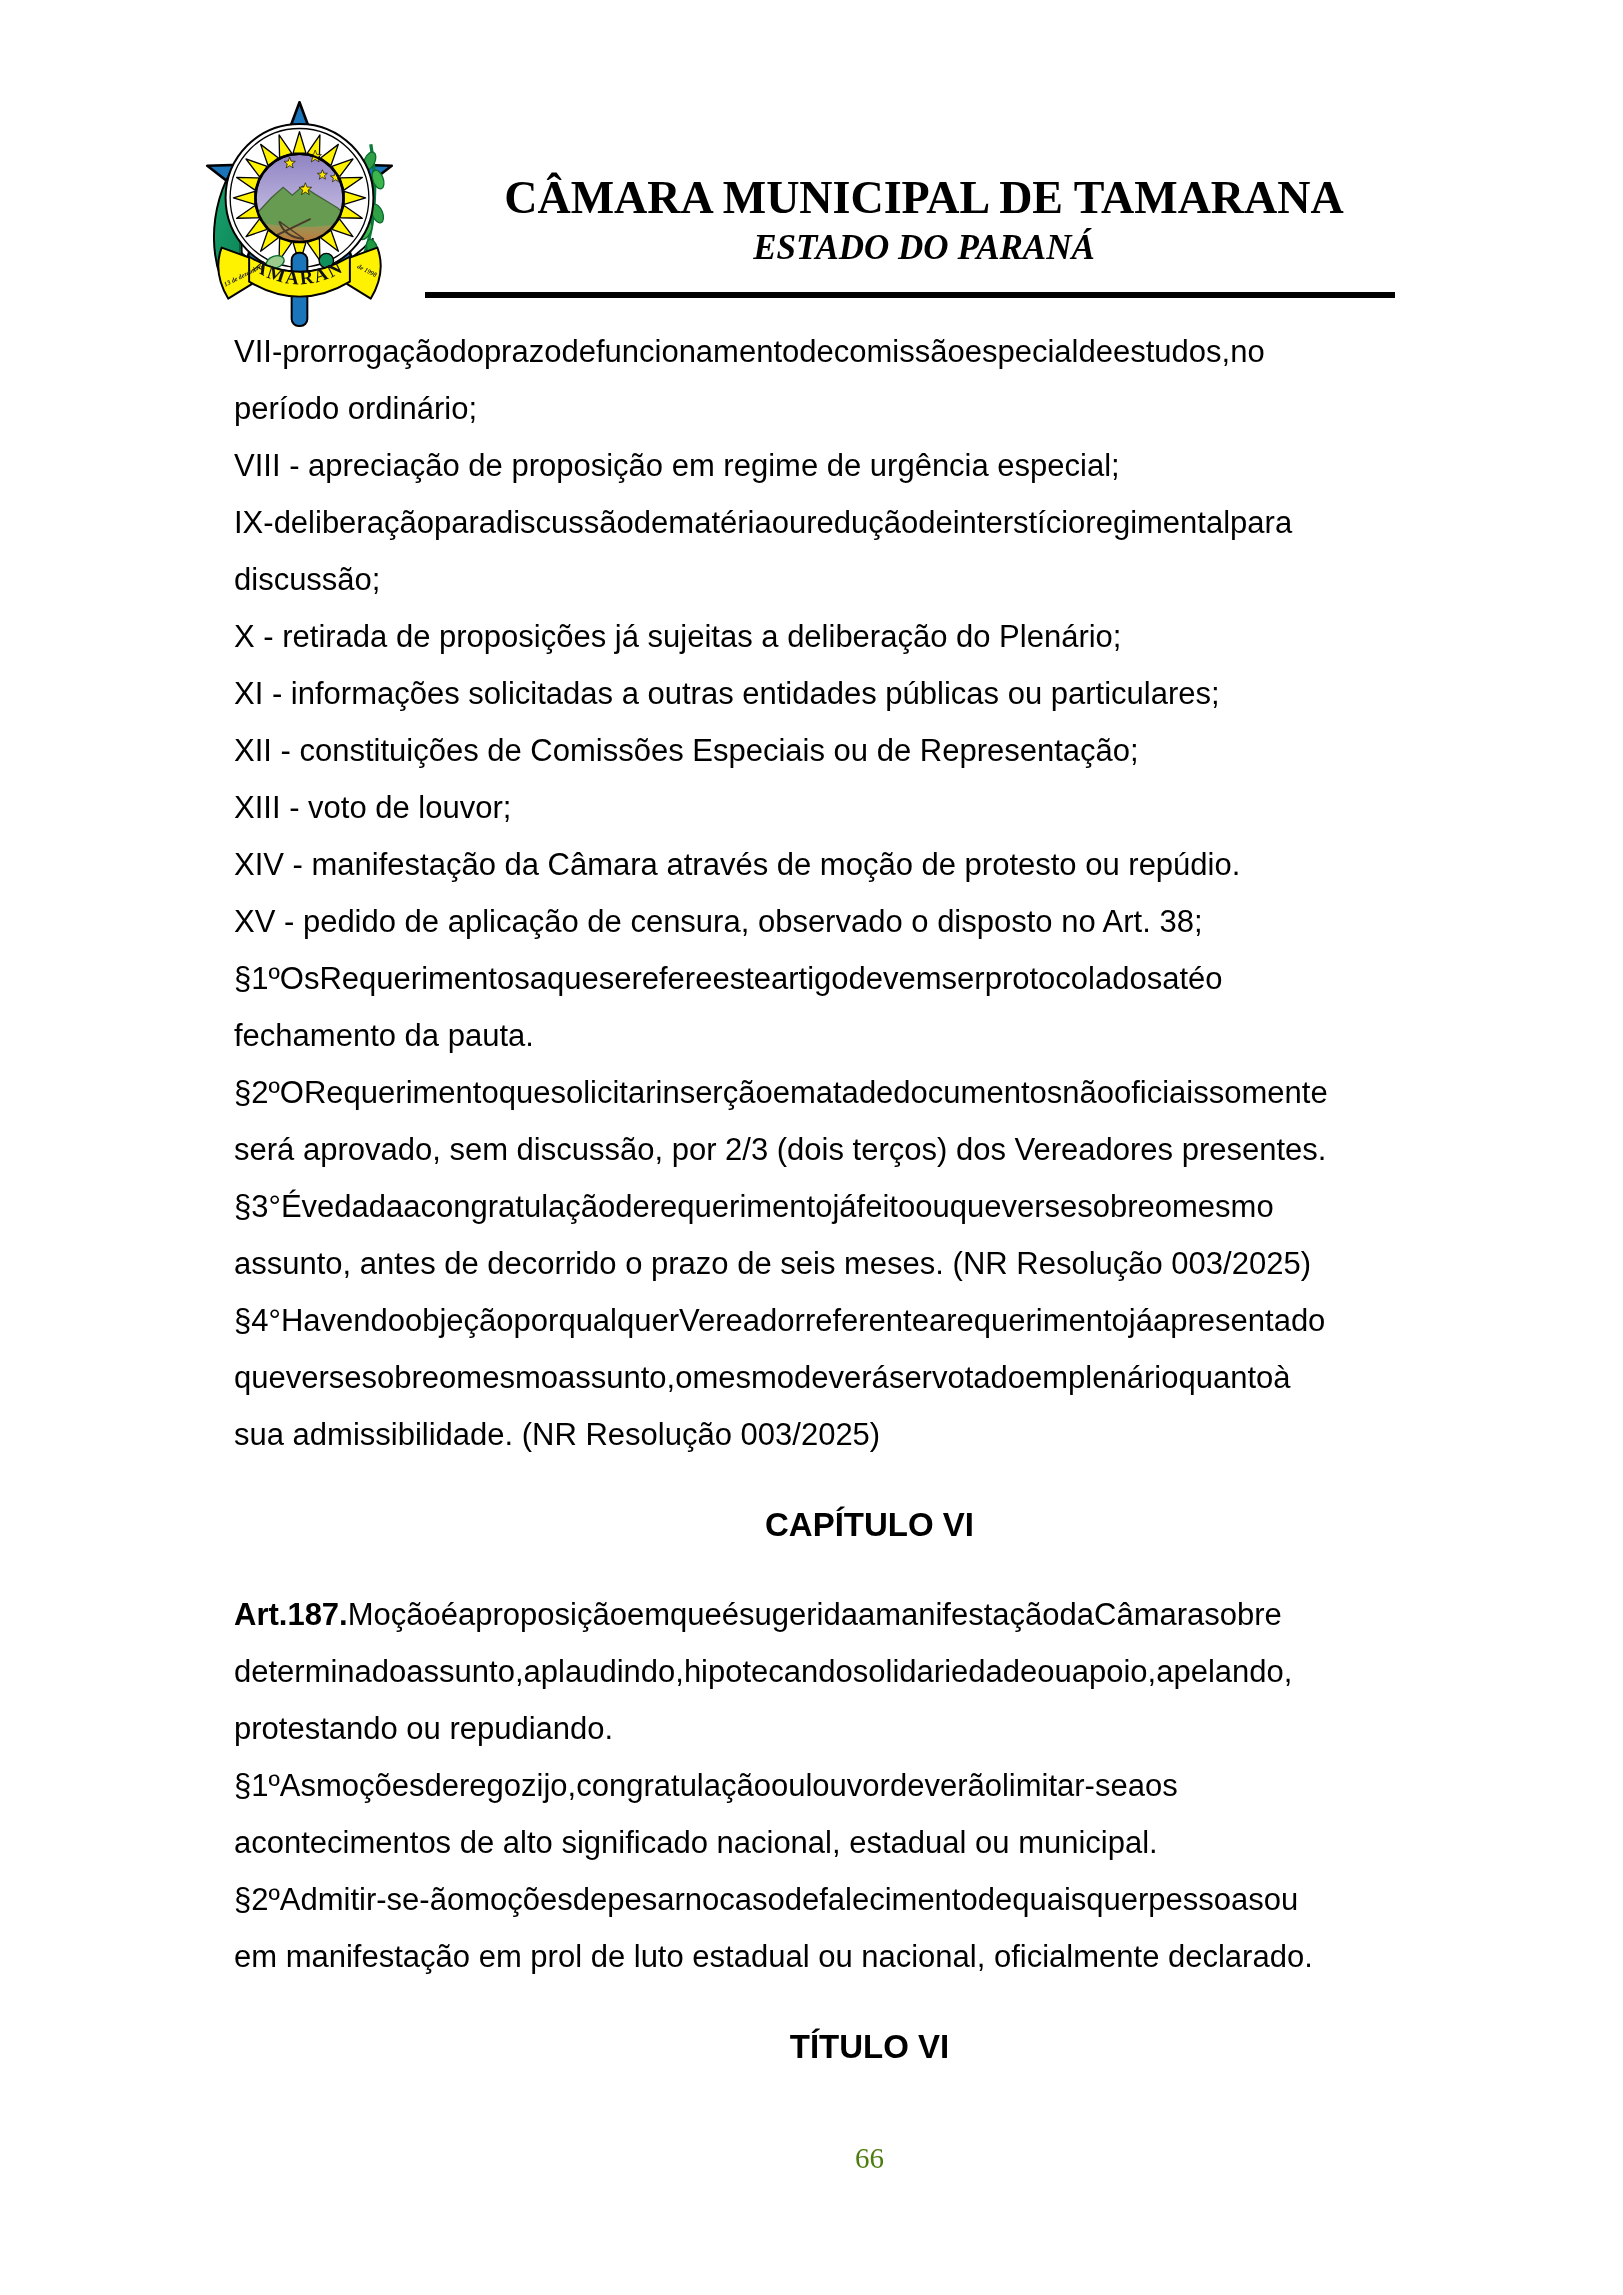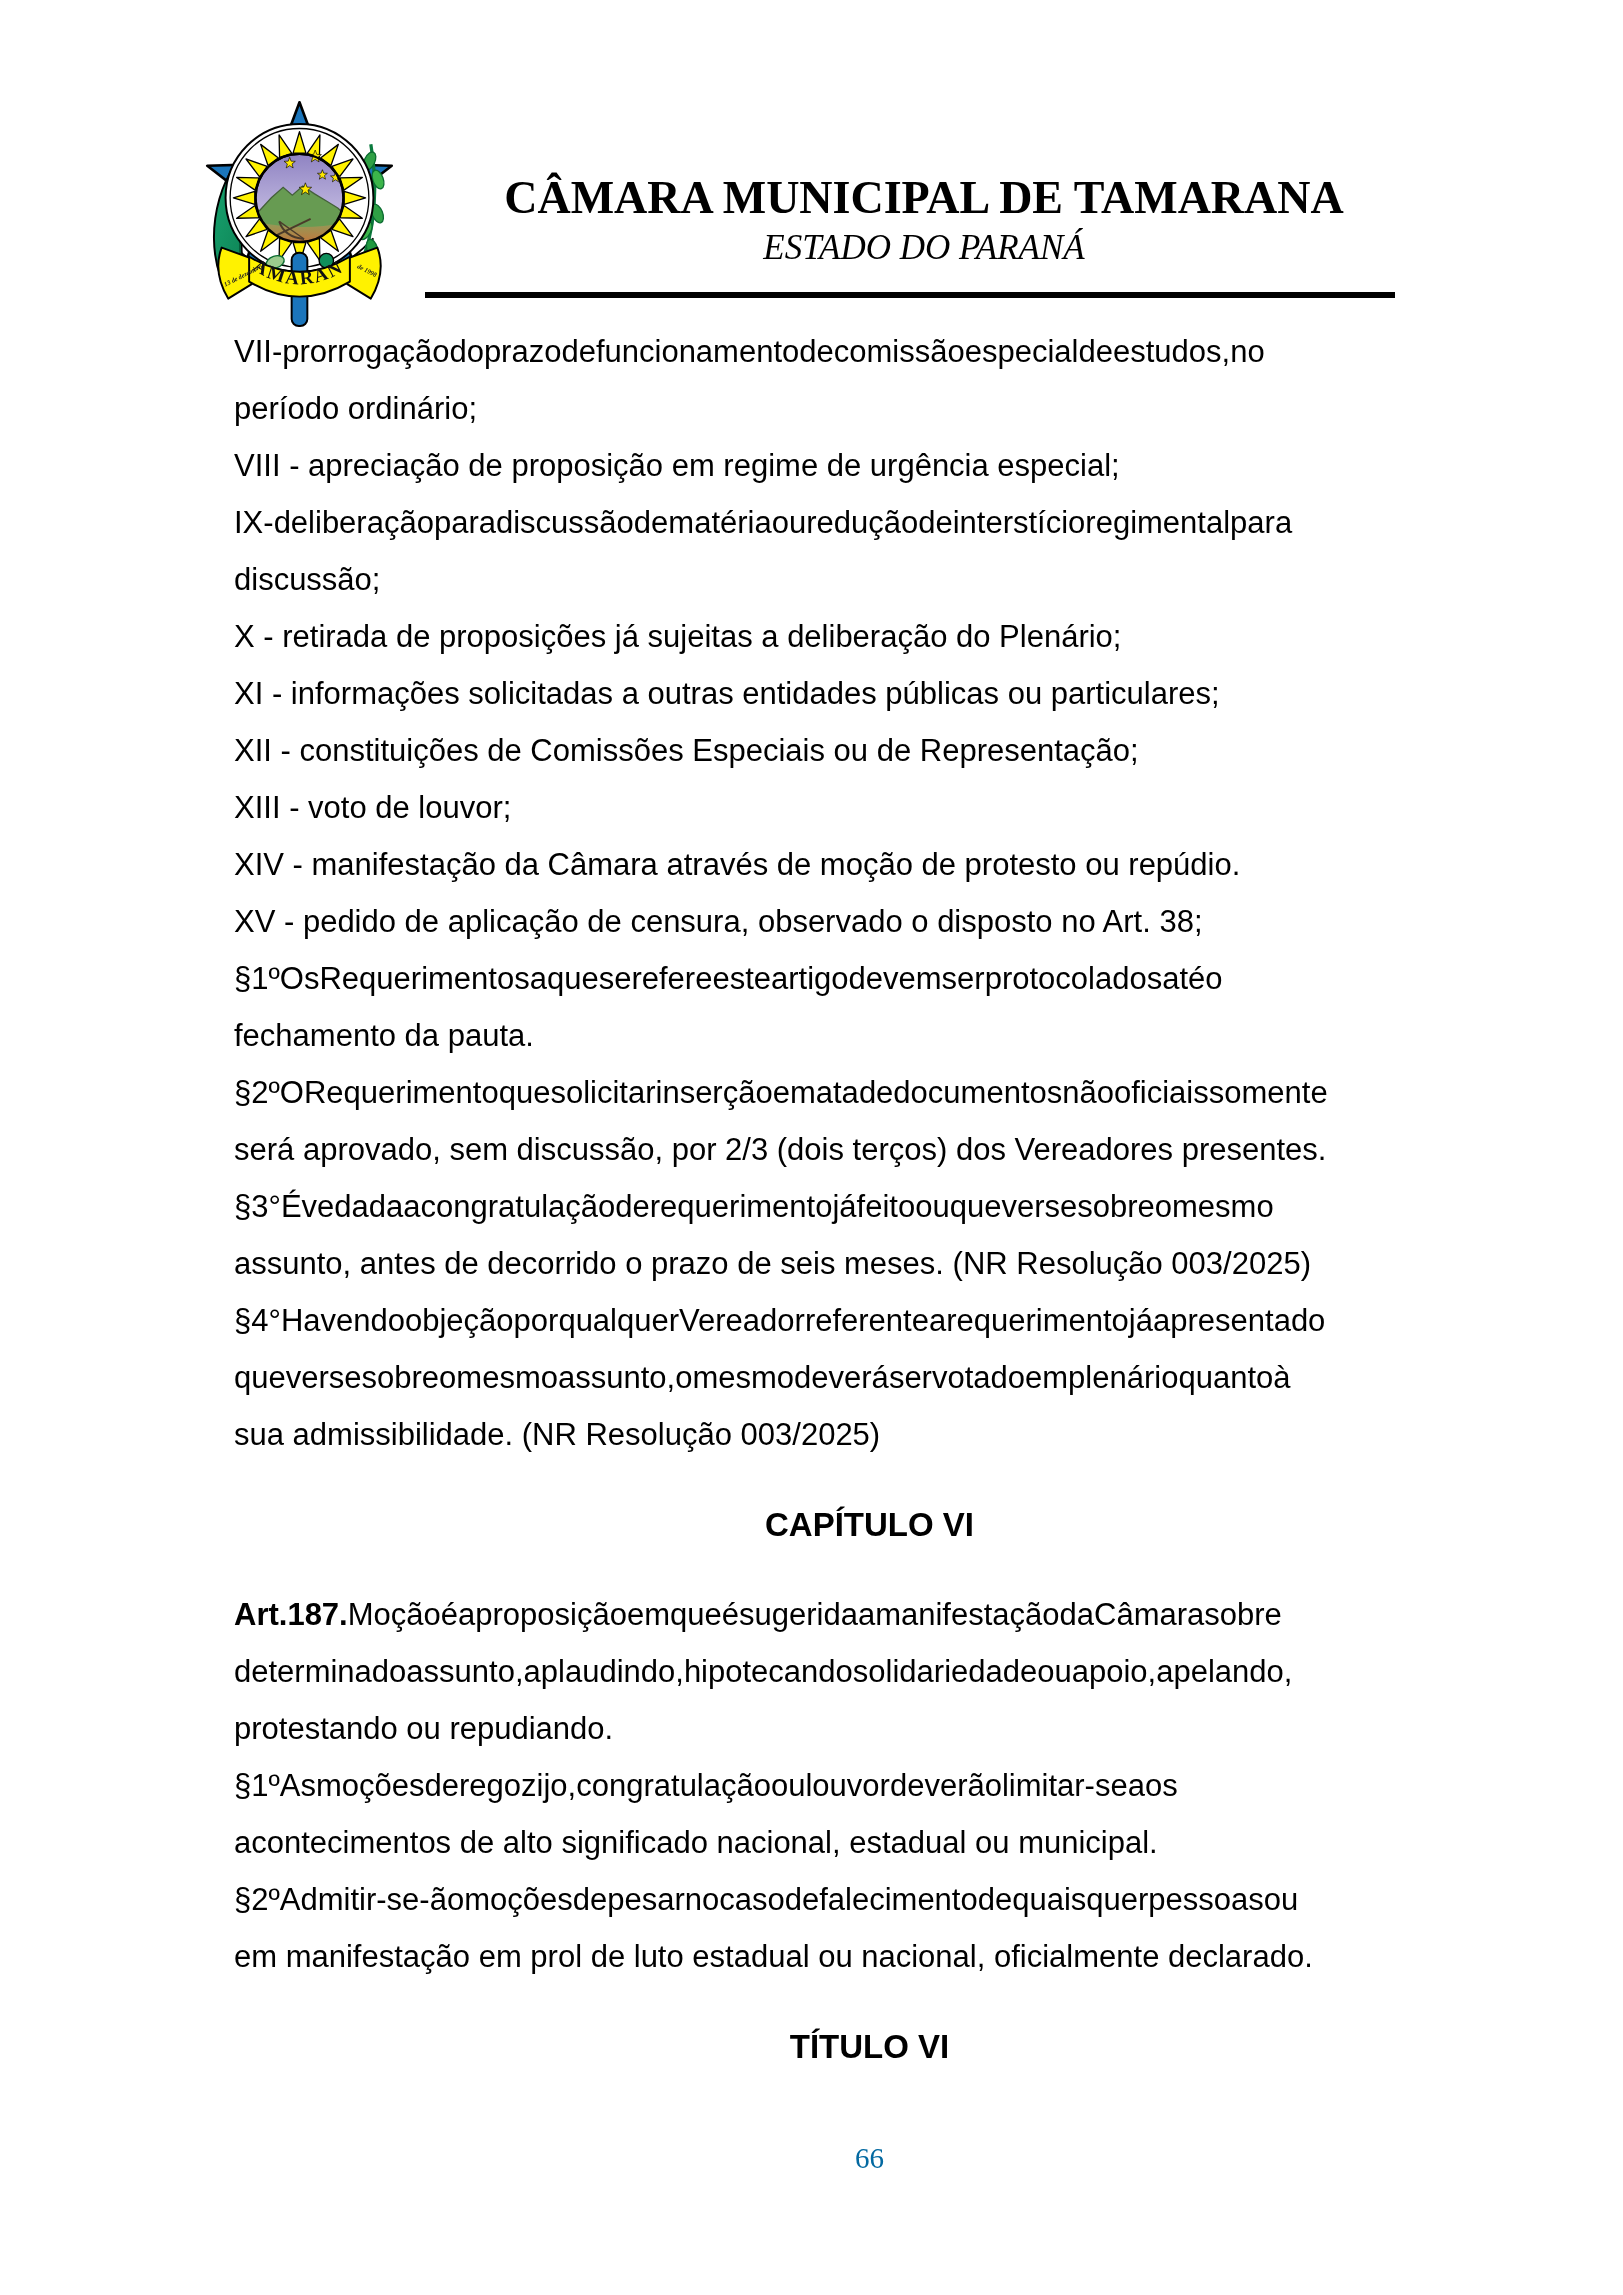--- a/index.html
+++ b/index.html
@@ -18,21 +18,21 @@
     text-align:center;
     font-family:"Liberation Serif","DejaVu Serif",serif;
     color:#000;
   }
   .header-title{
     font-size:46px;font-weight:bold;line-height:1.0;
     letter-spacing:0px;white-space:nowrap;
   }
   .header-subtitle{
     margin-top:9.2px;
-    font-size:35px;font-weight:normal;font-style:italic;line-height:1.0;
+    font-size:35px;font-weight:bold;font-style:italic;line-height:1.0;
     white-space:nowrap;
   }
   .header-rule{
     position:absolute;left:425px;top:292px;width:970px;height:5.9px;
     background:#000;
   }
   
   .content{
     position:absolute;left:234px;top:323px;width:1271px;
     font-size:31px;
@@ -45,21 +45,21 @@
   .line.heading{
     text-align:center;font-weight:bold;font-size:33px;white-space:nowrap;
   }
   .spacer{height:33px;}
   b{font-weight:bold;}
   
   .footer{
     position:absolute;left:234px;top:2144px;width:1271px;
     text-align:center;
     font-family:"Liberation Serif","DejaVu Serif",serif;
-    font-size:29px;line-height:1;color:#0369a1;
+    font-size:29px;line-height:1;color:#4d7c0f;
   }
   
   .banner-text{
     font-family:"Liberation Serif","DejaVu Serif",serif;
     font-weight:bold;font-size:29px;letter-spacing:3px;fill:#111;
   }
   .ribbon-text{
     font-family:"Liberation Serif","DejaVu Serif",serif;
     font-style:italic;font-weight:bold;font-size:10px;fill:#222;
   }

